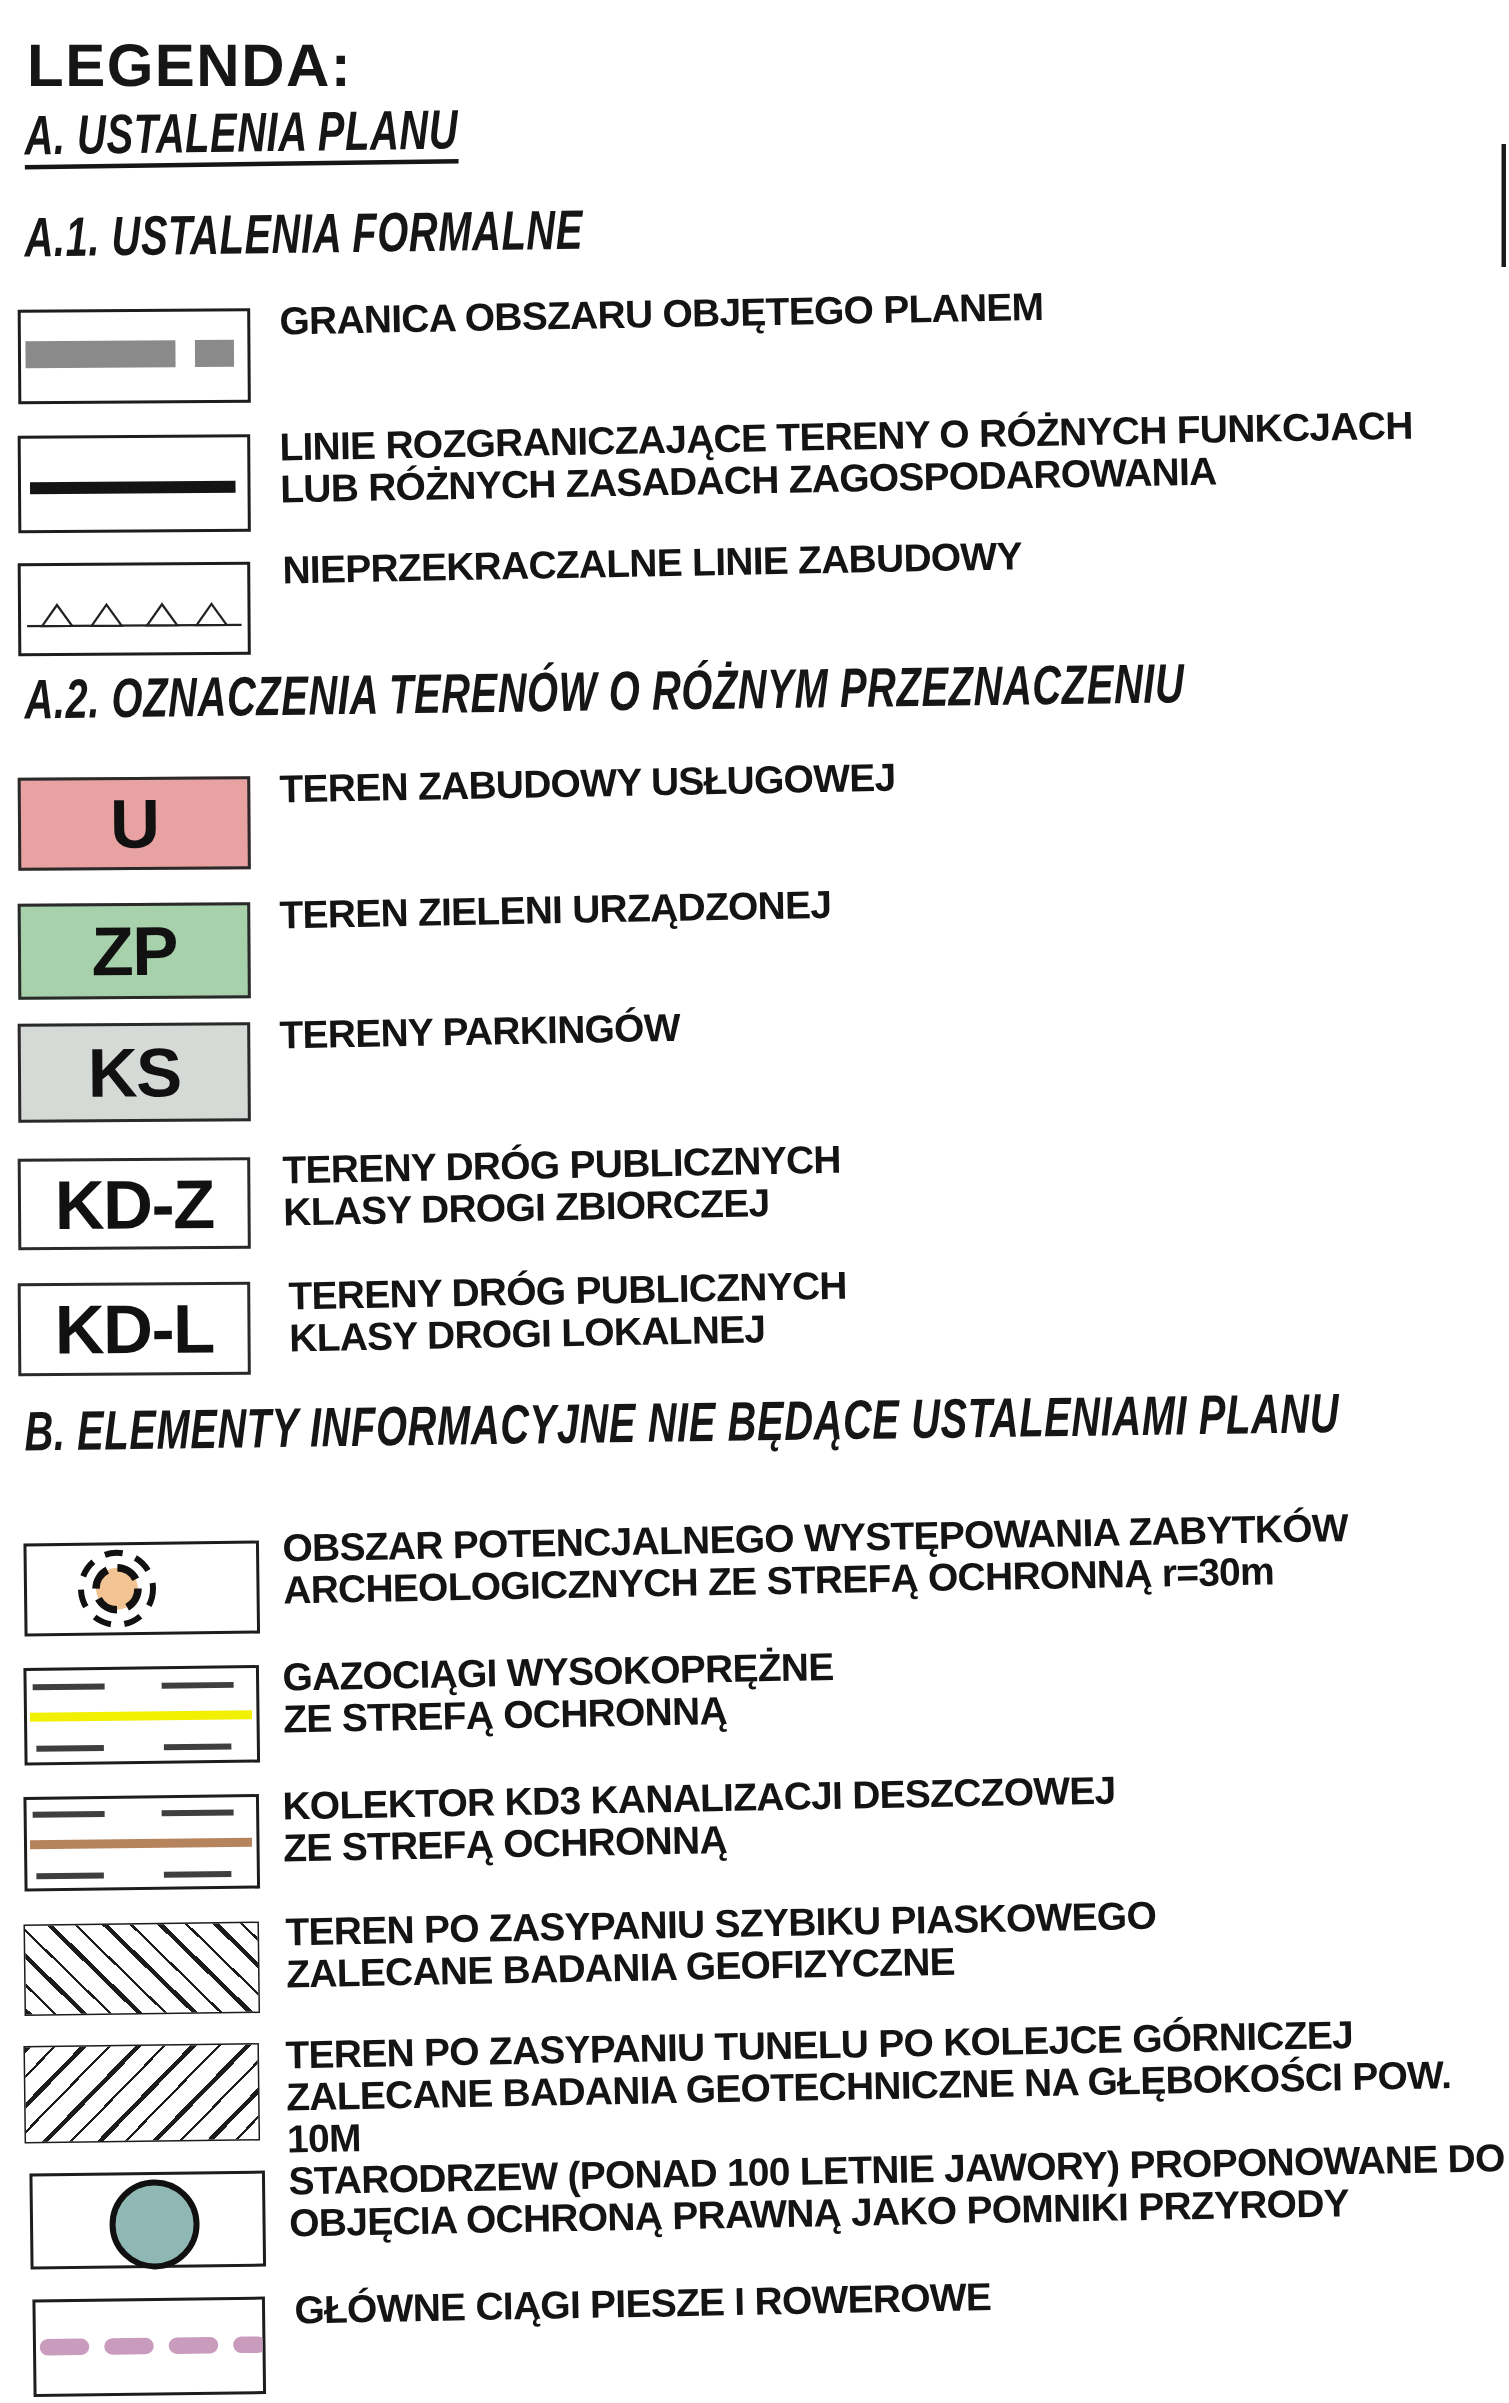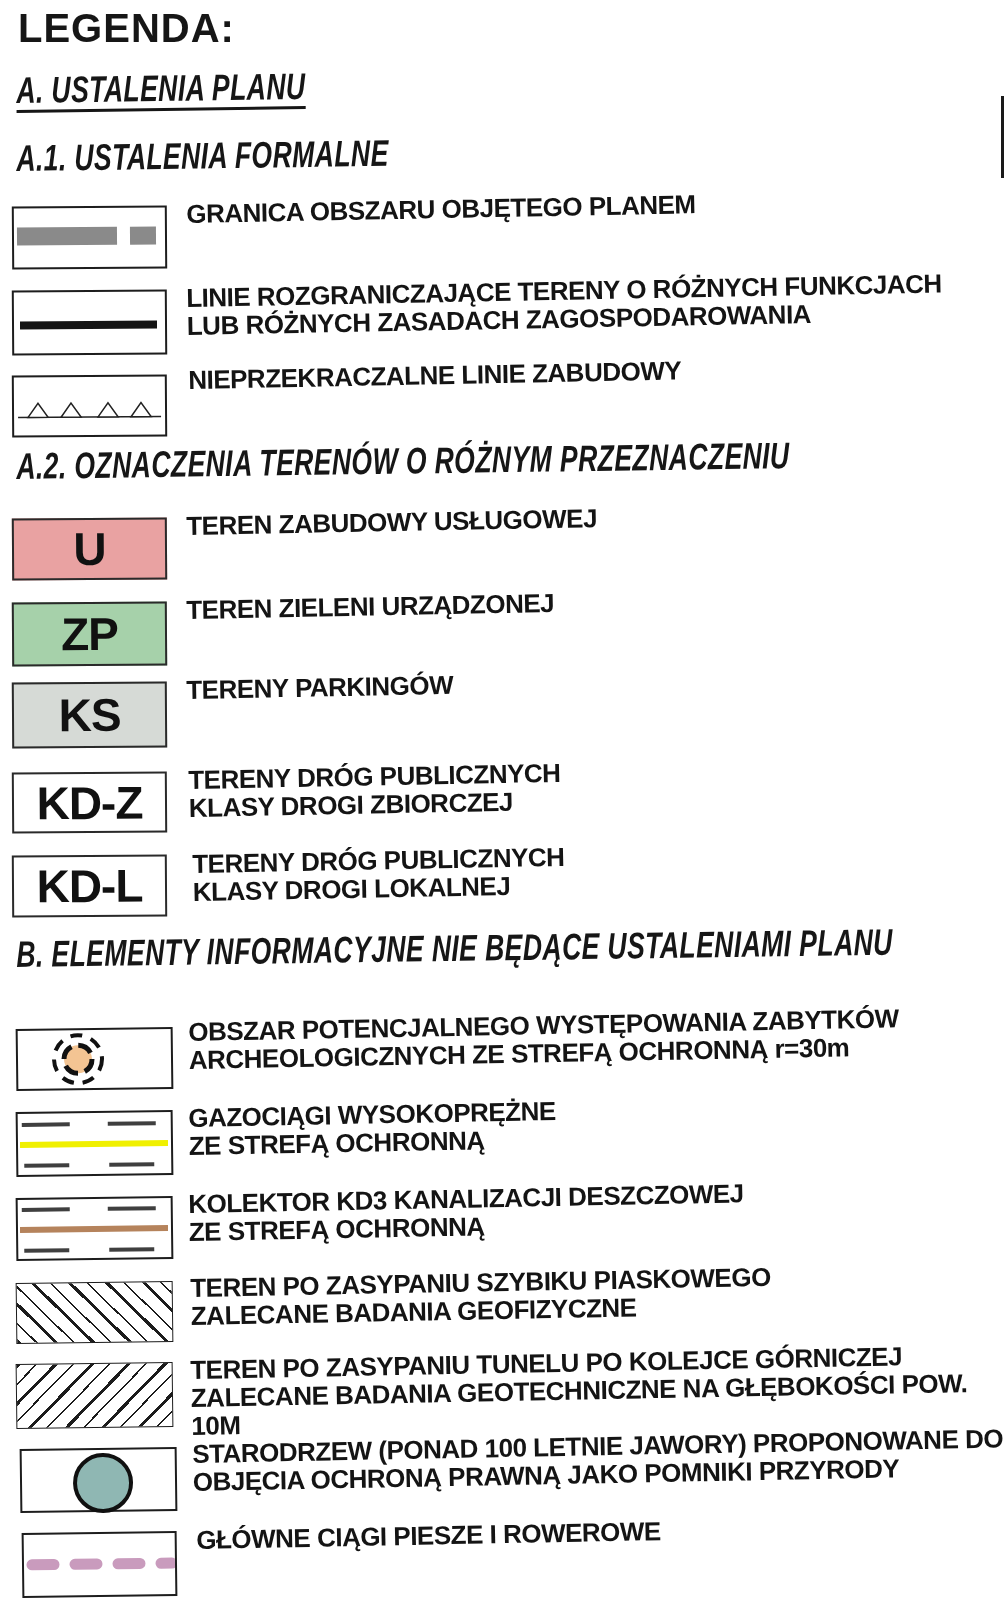--- a/index.html
+++ b/index.html
@@ -62,21 +62,21 @@
     border-radius:50%;border:4px solid #101010;box-sizing:content-box;
   }
   .edge-artifact{background:#1a1a1a;}
   svg{display:block;}
 </style>
 </head>
 <body>
 
 <div id="page">
 
-  <div class="abs main-title" style="left:18px;top:6px;">LEGENDA:</div>
+  <div class="abs main-title" style="left:18px;top:22px;">LEGENDA:</div>
 
   <div class="abs sec-title underlined" style="left:16px;top:70px;">A. USTALENIA PLANU</div>
 
   <div class="abs sec-title" style="left:16px;top:138px;">A.1. USTALENIA FORMALNE</div>
 
   <div class="abs sym" style="left:12px;top:206px;width:155px;height:63px;">
     <div class="bar" style="left: 3px; top: 19px; width: 100px; height: 18px; background-color: rgb(138, 138, 138);"></div>
     <div class="bar" style="left: 116px; top: 19px; width: 26px; height: 18px; background-color: rgb(138, 138, 138);"></div>
   </div>
   <div class="abs lbl" style="left:186px;top:200px;">GRANICA OBSZARU OBJĘTEGO PLANEM</div>

